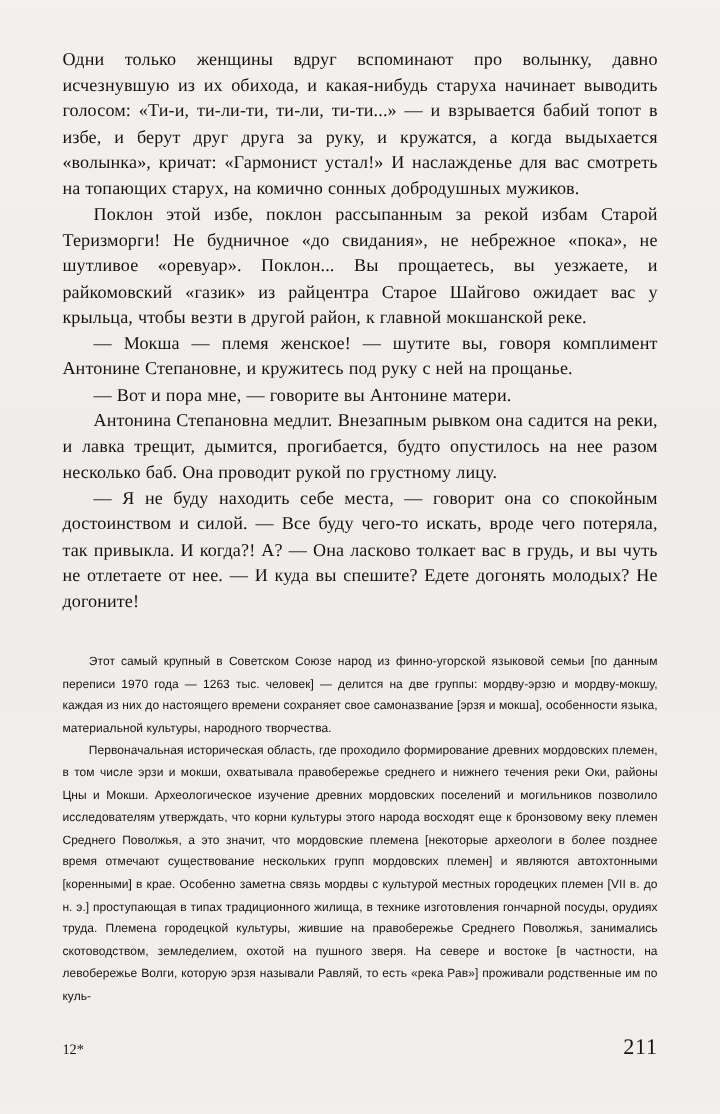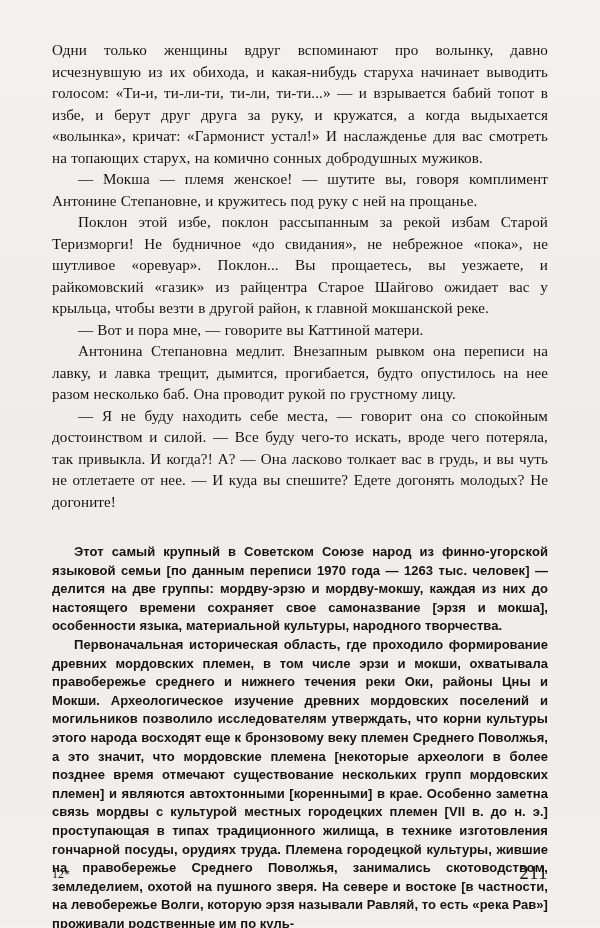--- a/index.html
+++ b/index.html
@@ -42,24 +42,24 @@
   }
   .sep {
     height: 30px;
   }
   .small-block {
     margin-top: 0;
   }
   .small-block p {
     margin: 0;
     font-family: "Liberation Sans", sans-serif;
-    font-size: 13px;
+    font-size: 10px;
     line-height: 18.6px;
     text-align: justify;
-    font-weight: 700;
+    font-weight: 400;
     letter-spacing: 0.05px;
   }
   .small-block p.indent {
     text-indent: 22px;
   }
   .footer {
     position: absolute;
     left: 52px;
     right: 52px;
     bottom: 42px;
@@ -83,24 +83,24 @@
   }
 </style>
 </head>
 <body>
 
 <div class="page">
   <div class="content">
 
     <div class="body-text">
       <p>Одни только женщины вдруг вспоминают про волынку, давно исчезнувшую из их обихода, и какая-нибудь старуха начинает выводить голосом: «Ти-и, ти-ли-ти, ти-ли, ти-ти...» — и взрывается бабий топот в избе, и берут друг друга за руку, и кружатся, а когда выдыхается «волынка», кричат: «Гармонист устал!» И наслажденье для вас смотреть на топающих старух, на комично сонных добродушных мужиков.</p>
+      <p class="indent">Поклон этой избе, поклон рассыпанным за рекой избам Старой Теризморги! Не будничное «до свидания», не небрежное «пока», не шутливое «оревуар». Поклон... Вы прощаетесь, вы уезжаете, и райкомовский «газик» из райцентра Старое Шайгово ожидает вас у крыльца, чтобы везти в другой район, к главной мокшанской реке.</p>
       <p class="indent">— Мокша — племя женское! — шутите вы, говоря комплимент Антонине Степановне, и кружитесь под руку с ней на прощанье.</p>
-      <p class="indent">Поклон этой избе, поклон рассыпанным за рекой избам Старой Теризморги! Не будничное «до свидания», не небрежное «пока», не шутливое «оревуар». Поклон... Вы прощаетесь, вы уезжаете, и райкомовский «газик» из райцентра Старое Шайгово ожидает вас у крыльца, чтобы везти в другой район, к главной мокшанской реке.</p>
-      <p class="indent">— Вот и пора мне, — говорите вы Каттиной матери.</p>
-      <p class="indent">Антонина Степановна медлит. Внезапным рывком она переписи на лавку, и лавка трещит, дымится, прогибается, будто опустилось на нее разом несколько баб. Она проводит рукой по грустному лицу.</p>
+      <p class="indent">— Вот и пора мне, — говорите вы Антонине матери.</p>
+      <p class="indent">Антонина Степановна медлит. Внезапным рывком она садится на реки, и лавка трещит, дымится, прогибается, будто опустилось на нее разом несколько баб. Она проводит рукой по грустному лицу.</p>
       <p class="indent">— Я не буду находить себе места, — говорит она со спокойным достоинством и силой. — Все буду чего-то искать, вроде чего потеряла, так привыкла. И когда?! А? — Она ласково толкает вас в грудь, и вы чуть не отлетаете от нее. — И куда вы спешите? Едете догонять молодых? Не догоните!</p>
     </div>
 
     <div class="sep"></div>
 
     <div class="small-block">
       <p class="indent">Этот самый крупный в Советском Союзе народ из финно-угорской языковой семьи [по данным переписи 1970 года — 1263 тыс. человек] — делится на две группы: мордву-эрзю и мордву-мокшу, каждая из них до настоящего времени сохраняет свое самоназвание [эрзя и мокша], особенности языка, материальной культуры, народного творчества.</p>
       <p class="indent">Первоначальная историческая область, где проходило формирование древних мордовских племен, в том числе эрзи и мокши, охватывала правобережье среднего и нижнего течения реки Оки, районы Цны и Мокши. Археологическое изучение древних мордовских поселений и могильников позволило исследователям утверждать, что корни культуры этого народа восходят еще к бронзовому веку племен Среднего Поволжья, а это значит, что мордовские племена [некоторые археологи в более позднее время отмечают существование нескольких групп мордовских племен] и являются автохтонными [коренными] в крае. Особенно заметна связь мордвы с культурой местных городецких племен [VII в. до н. э.] проступающая в типах традиционного жилища, в технике изготовления гончарной посуды, орудиях труда. Племена городецкой культуры, жившие на правобережье Среднего Поволжья, занимались скотоводством, земледелием, охотой на пушного зверя. На севере и востоке [в частности, на левобережье Волги, которую эрзя называли Равляй, то есть «река Рав»] проживали родственные им по куль-</p>
     </div>
 

